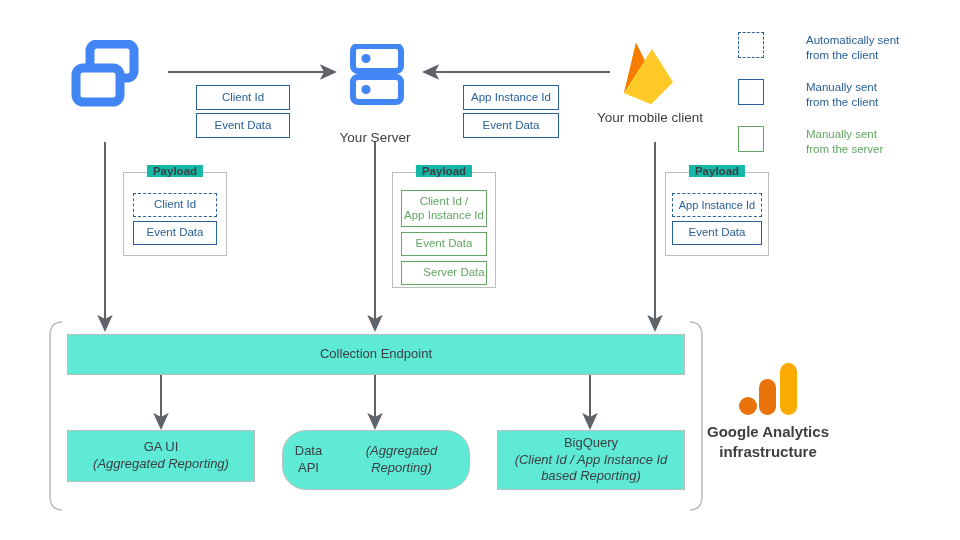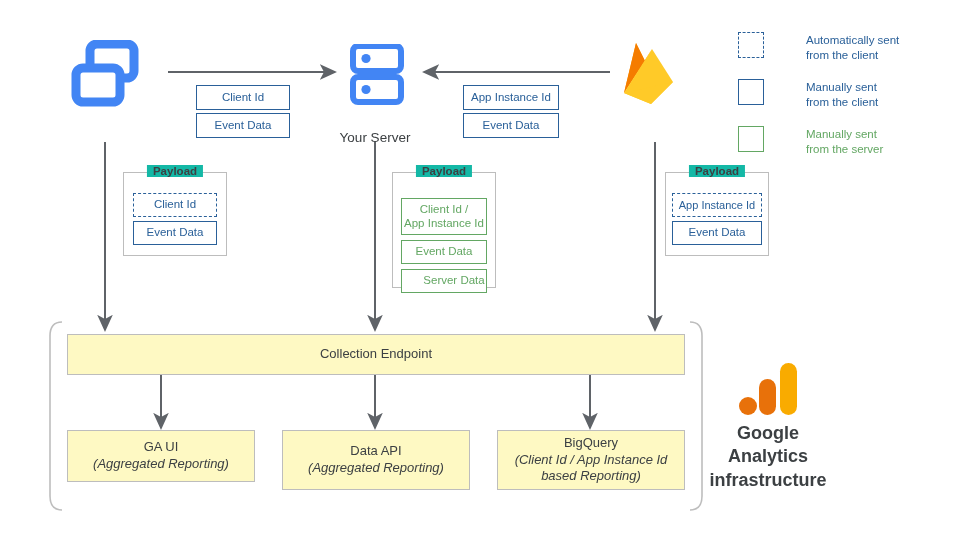--- a/index.html
+++ b/index.html
@@ -37,21 +37,21 @@
     box-sizing: border-box;
     display: flex;
     align-items: center;
     justify-content: center;
     text-align: center;
     font-size: 11.5px;
     line-height: 1.18;
     background: #ffffff;
   }
   .chip.blue  { border: 1.6px solid #2a6099; color: #2a6099; }
-  .chip.green { border: 1.6px solid #63a763; color: #63a763; margin-top: 8px; }
+  .chip.green { border: 1.6px solid #63a763; color: #63a763; }
   .chip.dashed-blue { border: 1.8px dashed #2a6099; color: #2a6099; }
 
   
   .payload {
     position: absolute;
     box-sizing: border-box;
     border: 1.2px solid #bdbdbd;
     background: #ffffff;
   }
   .payload-title {
@@ -65,21 +65,21 @@
     font-weight: bold;
     color: #3c4043;
     white-space: nowrap;
   }
 
   
   .greybox {
     position: absolute;
     box-sizing: border-box;
     border: 1.2px solid #bdbdbd;
-    background: #fef9c3;
+    background: #5eead4;
     display: flex;
     align-items: center;
     justify-content: center;
     text-align: center;
     font-size: 13px;
     line-height: 1.3;
     color: #3c4043;
   }
   .greybox .sub { font-style: italic; }
 
@@ -111,21 +111,21 @@
   .legend-text.blue  { color: #2a6099; }
   .legend-text.green { color: #63a763; }
 
   
   .ga-caption {
     position: absolute;
     left: 703px;
     top: 422px;
     width: 130px;
     text-align: center;
-    font-size: 18px;
+    font-size: 15px;
     font-weight: bold;
     line-height: 1.3;
     color: #3c4043;
   }
   svg { display: block; }
 </style>
 </head>
 <body>
 
 <div class="canvas">
@@ -173,20 +173,21 @@
   <div class="node-label" style="left:305px;top:110px;width:140px;margin-top:20px;">Your Server</div>
 
   <div class="abs" style="left:618px;top:38px;width:64px;height:72px;">
     <svg width="64" height="72" viewBox="0 0 64 72">
       <path d="M6,55 L18,5 L27,23 L34,11 Z" fill="#ffa000"></path>
       <path d="M6,55 L18,5 L27,23 Z" fill="#f57c00"></path>
       <path d="M6,55 L34,11 L55,44 L33,66 Z" fill="#ffca28"></path>
       <path d="M6,55 L33,66 L55,44 Z" fill="#ffca28"></path>
     </svg>
   </div>
+  <div class="node-label" style="left:580px;top:110px;width:140px;">Your mobile client</div>
 
   <div class="chip blue" style="left:196px;top:85px;width:94px;height:25px;">Client Id</div>
   <div class="chip blue" style="left:196px;top:113px;width:94px;height:25px;">Event Data</div>
 
   <div class="chip blue" style="left:463px;top:85px;width:96px;height:25px;">App Instance Id</div>
   <div class="chip blue" style="left:463px;top:113px;width:96px;height:25px;">Event Data</div>
 
   <div class="payload" style="left:123px;top:172px;width:104px;height:84px;">
     <span class="payload-title">Payload</span>
   </div>
@@ -209,21 +210,21 @@
   <div class="chip dashed-blue" style="left:672px;top:193px;width:90px;height:24px;font-size:11px;">App Instance Id</div>
   <div class="chip blue" style="left:672px;top:221px;width:90px;height:24px;">Event Data</div>
 
   <div class="greybox" style="left:67px;top:334px;width:618px;height:41px;">Collection Endpoint</div>
 
   <div class="greybox" style="left:67px;top:430px;width:188px;height:52px;flex-direction:column;">
     <span>GA UI</span>
     <span class="sub">(Aggregated Reporting)</span>
   </div>
 
-  <div class="greybox" style="left:282px;top:430px;width:188px;height:60px;flex-direction:column;">
+  <div class="greybox" style="left:282px;top:430px;width:188px;height:60px;flex-direction:row;border-radius:24px;">
     <span>Data API</span>
     <span class="sub">(Aggregated Reporting)</span>
   </div>
 
   <div class="greybox" style="left:497px;top:430px;width:188px;height:60px;flex-direction:column;">
     <span>BigQuery</span>
     <span class="sub" style="white-space:pre-line;">(Client Id / App Instance Id
 based Reporting)</span>
   </div>
 

